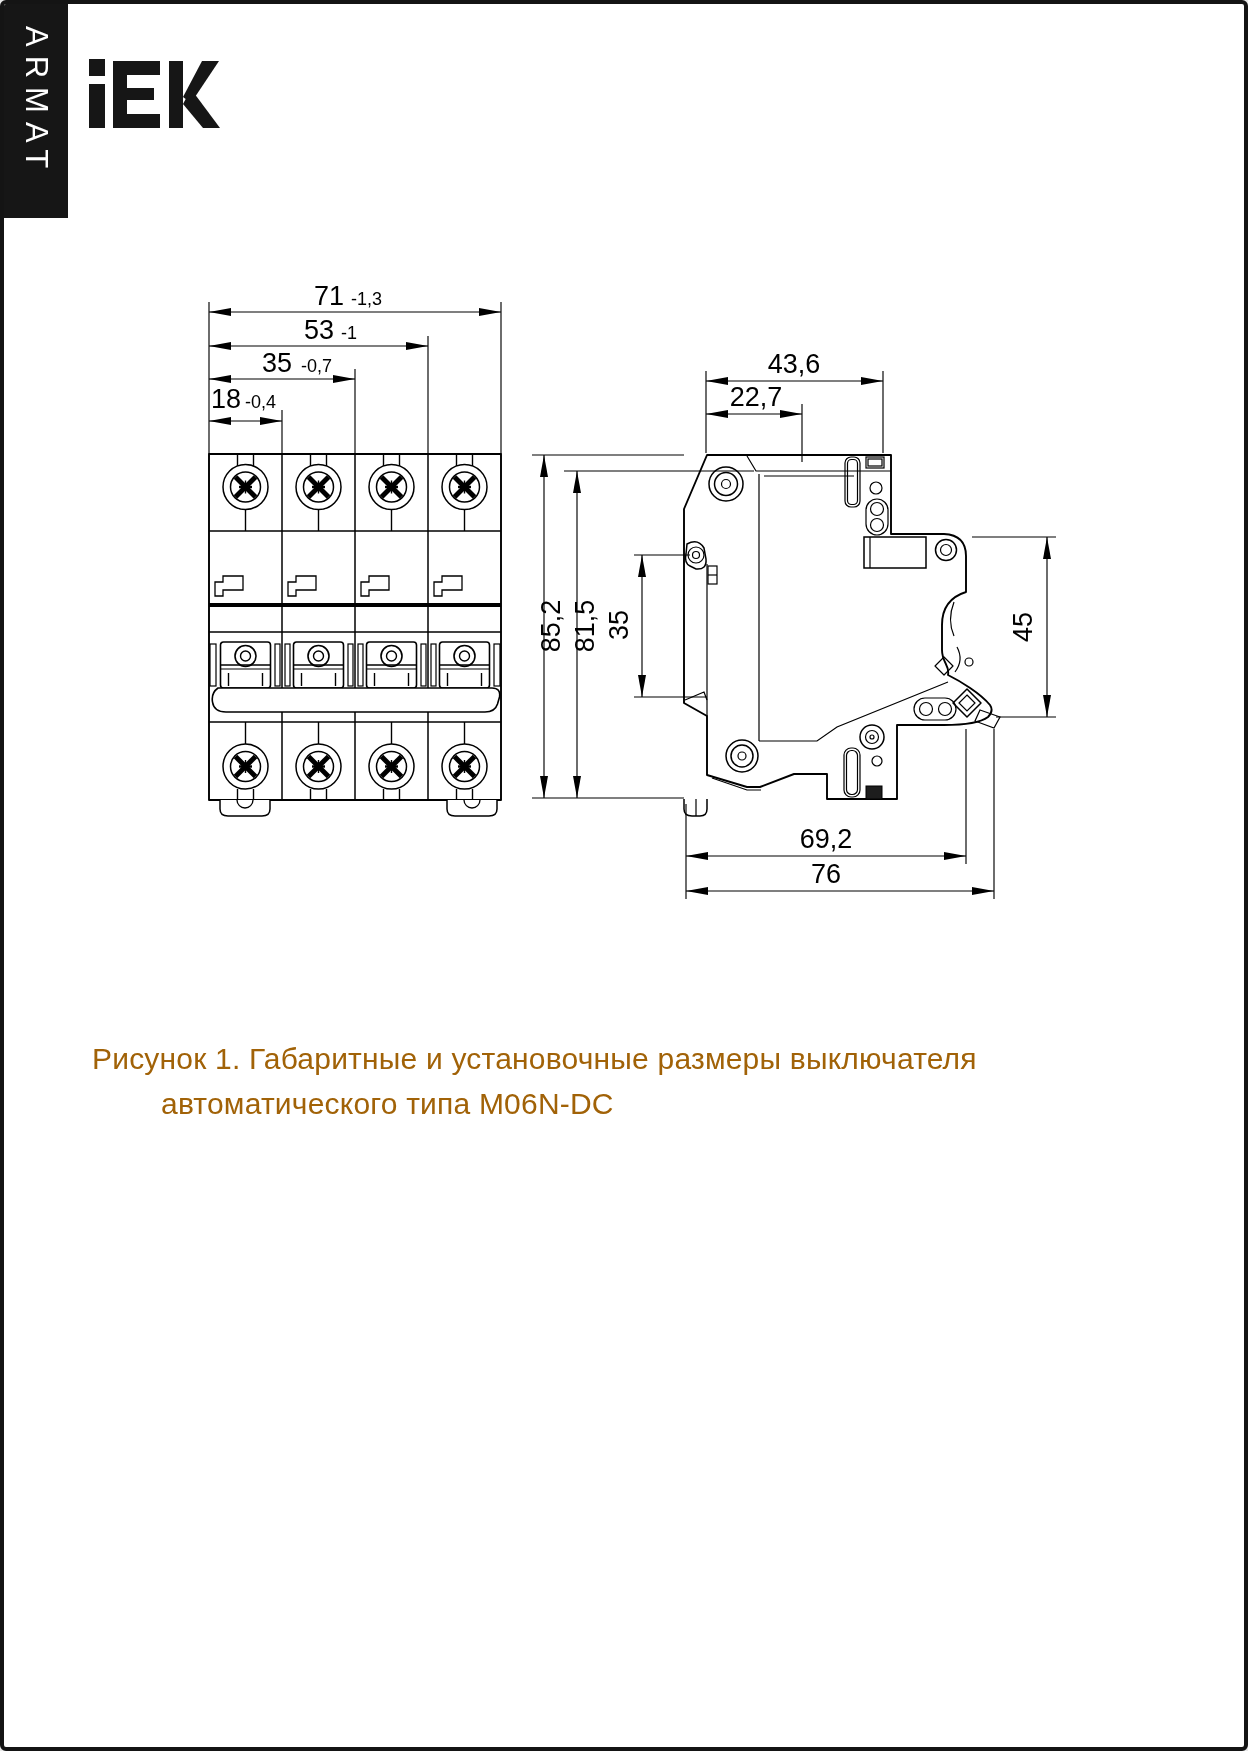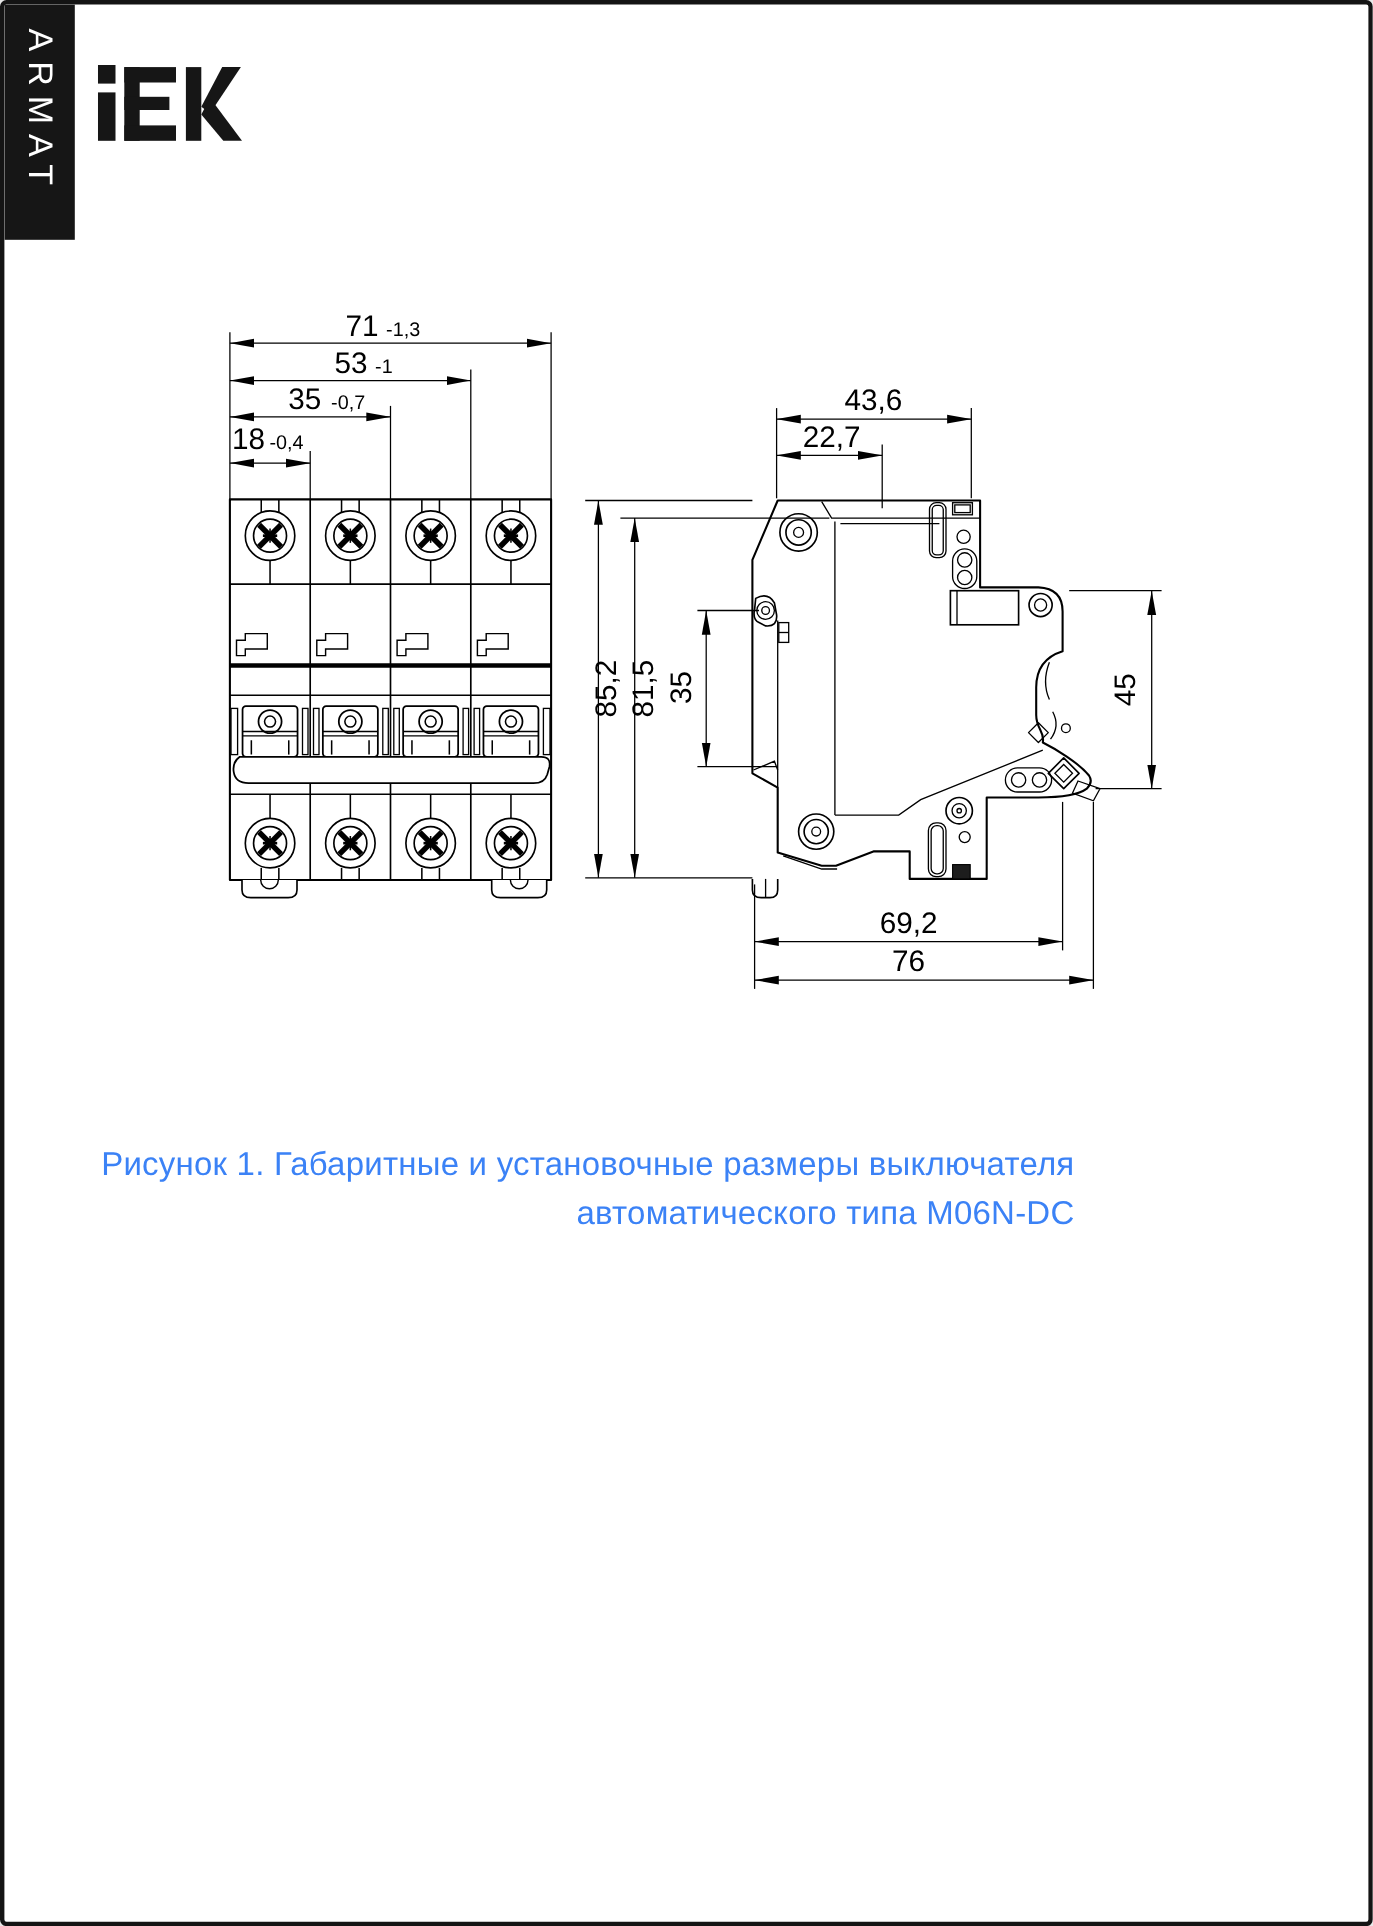--- a/index.html
+++ b/index.html
@@ -25,24 +25,24 @@
     font-size:31px;
     letter-spacing:9px;
     padding-top:22px;
     font-weight:400;
   }
   .logo{position:absolute;left:85px;top:55px;}
   .sr{position:absolute;width:1px;height:1px;overflow:hidden;clip:rect(0 0 0 0);white-space:nowrap;}
   .drawing{position:absolute;left:0;top:0;}
   .caption{
     position:absolute;left:88px;top:1032px;
-    font-size:30px;color:#3b82f6;line-height:45px;
+    font-size:30px;color:#a16207;line-height:45px;
     letter-spacing:0.2px;
   }
-  .caption .line2{margin-left:105px;text-align:right;}
+  .caption .line2{margin-left:69px;}
   
   .ol{fill:#ffffff;stroke:#000;stroke-width:1.9;stroke-linejoin:round;}
   .ln{fill:none;stroke:#000;stroke-width:1.5;}
   .thin{fill:none;stroke:#000;stroke-width:1.2;}
   .thk{fill:none;stroke:#000;stroke-width:4.2;}
   .dim{fill:none;stroke:#000;stroke-width:1.15;}
   .fillb{fill:#1d1d1d;stroke:#000;stroke-width:1;}
   .dt{font-family:"Liberation Sans",sans-serif;font-size:27px;fill:#000;}
   .dtol{font-family:"Liberation Sans",sans-serif;font-size:18px;fill:#000;}
   .mid{text-anchor:middle;}

